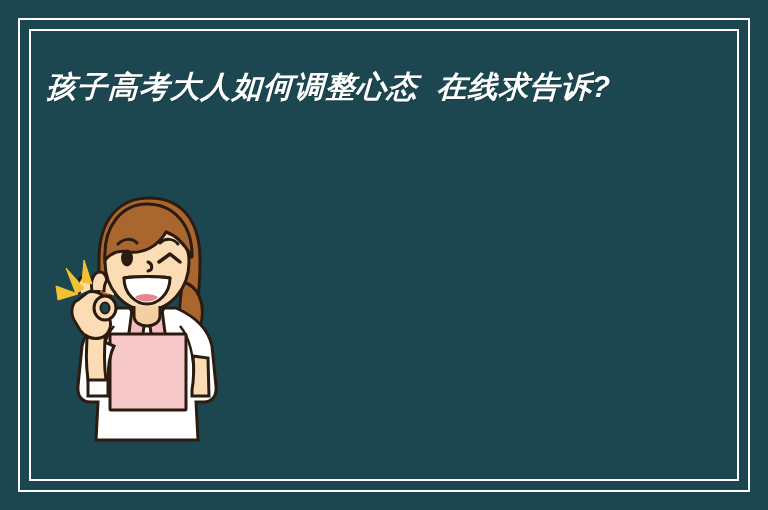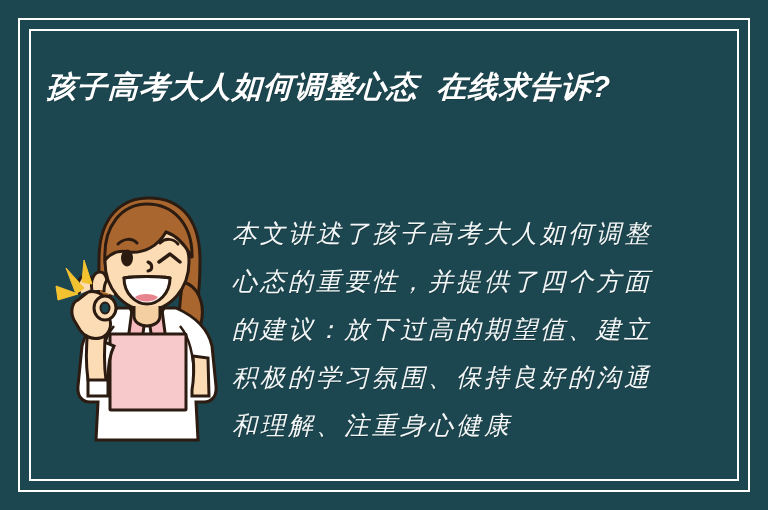--- a/index.html
+++ b/index.html
@@ -165,19 +165,18 @@
       <path d="M96 72 C101 74 101 80 96 81" fill="none" stroke="#2b1b10" stroke-width="3" stroke-linecap="round"></path>
 
       <path d="M72 88 C84 86 106 86 118 88 C118 104 106 114 95 114 C84 114 72 104 72 88 Z" fill="#ffffff" stroke="#2b1b10" stroke-width="3" stroke-linejoin="round"></path>
       <path d="M83 107 C88 103 100 103 106 107 C102 113 87 113 83 107 Z" fill="#e8848d"></path>
       <path d="M72 88 C84 86 106 86 118 88" fill="none" stroke="#2b1b10" stroke-width="3" stroke-linecap="round"></path>
 
       <path d="M82 116 L82 126 C82 132 88 136 95 136 C102 136 108 132 108 126 L108 116" fill="#f3cfa2" stroke="#2b1b10" stroke-width="3"></path>
     </svg>
   </div>
 
-  <div class="body-text">本文讲述了孩子高考大人如何调整心态的重要性，并提供了四个方面的建议：放下过高的期望值、建立积极的学习氛围、保持良好的沟通和理解、注重身心健康</div>
 
   <div class="frame-mask mask-top"></div>
   <div class="frame-mask mask-left"></div>
   <div class="frame-mask mask-rightx"></div>
   <div class="frame-mask mask-botx"></div>
 </div>
 
 </body></html>

